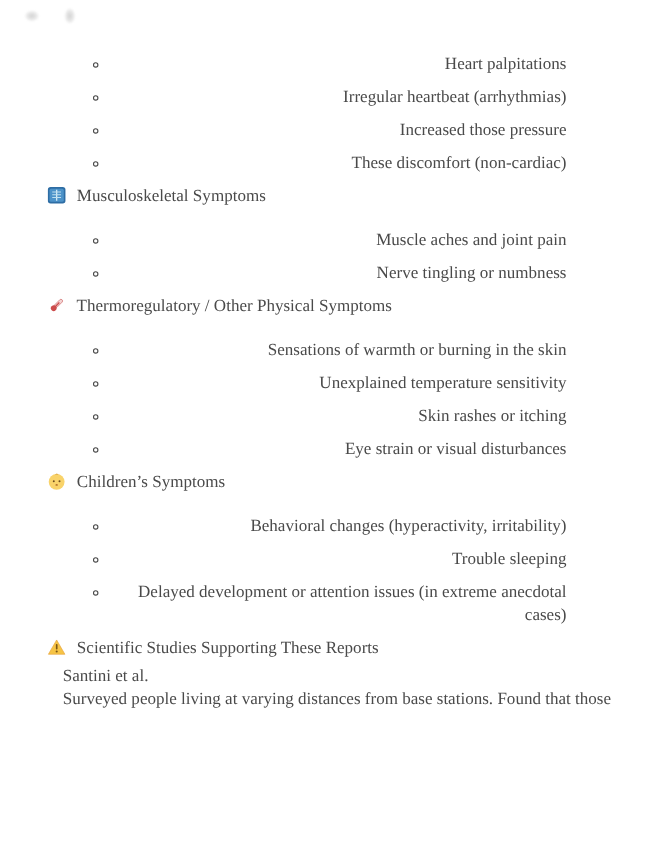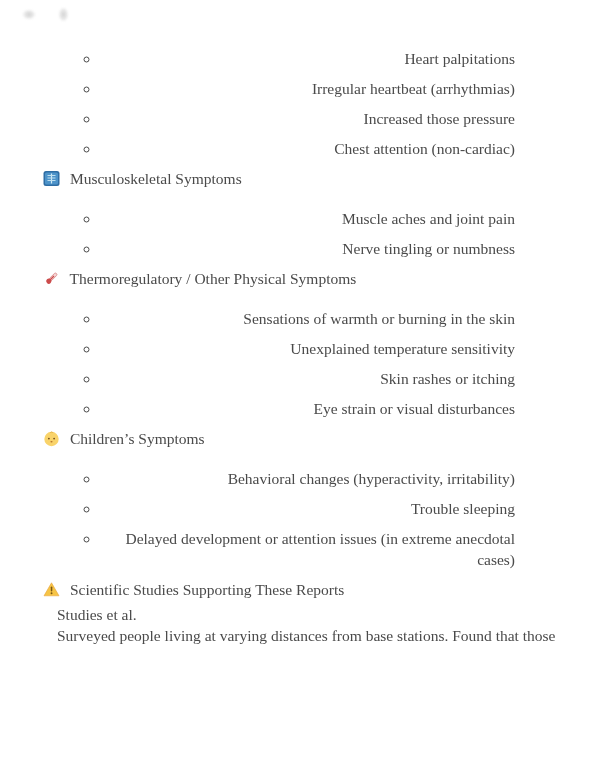--- a/index.html
+++ b/index.html
@@ -71,21 +71,21 @@
 
 <div class="page">
 
   <span class="remnant r1"></span>
   <span class="remnant r2"></span>
 
   <ul class="symptom-list">
     <li>Heart palpitations</li>
     <li>Irregular heartbeat (arrhythmias)</li>
     <li>Increased those pressure</li>
-    <li>Chest attention (non-cardiac)</li>
+    <li>These discomfort (non-cardiac)</li>
   </ul>
 
   <div class="section-heading">
     <span class="icon">
       <svg width="17" height="17" viewBox="0 0 17 17">
         <rect x="0.5" y="1" width="16" height="15" rx="2.5" fill="#2e6da4"></rect>
         <rect x="2" y="2.5" width="13" height="12" rx="1.5" fill="#4d93c9"></rect>
         <path d="M8.5 3.5v10" stroke="#cfe9f5" stroke-width="1.2" fill="none"></path>
         <path d="M4.5 5.5h8M4.5 8h8M4.5 10.5h8" stroke="#bfe0f0" stroke-width="1" fill="none"></path>
       </svg>
@@ -141,16 +141,16 @@
     <span class="icon">
       <svg width="17" height="17" viewBox="0 0 17 17">
         <path d="M8.5 1.8 L16 14.8 H1 Z" fill="#f6c445" stroke="#e8a33d" stroke-width="0.6" stroke-linejoin="round"></path>
         <rect x="7.8" y="5.5" width="1.5" height="5" rx="0.7" fill="#7a5514"></rect>
         <circle cx="8.55" cy="12.3" r="0.95" fill="#7a5514"></circle>
       </svg>
     </span>
     <span class="heading-text">Scientific Studies Supporting These Reports</span>
   </div>
 
-  <div class="study-line">Studies et al.</div>
+  <div class="study-line">Santini et al.</div>
   <div class="study-line">Surveyed people living at varying distances from base stations. Found that those</div>
 
 </div>
 
 </body></html>

